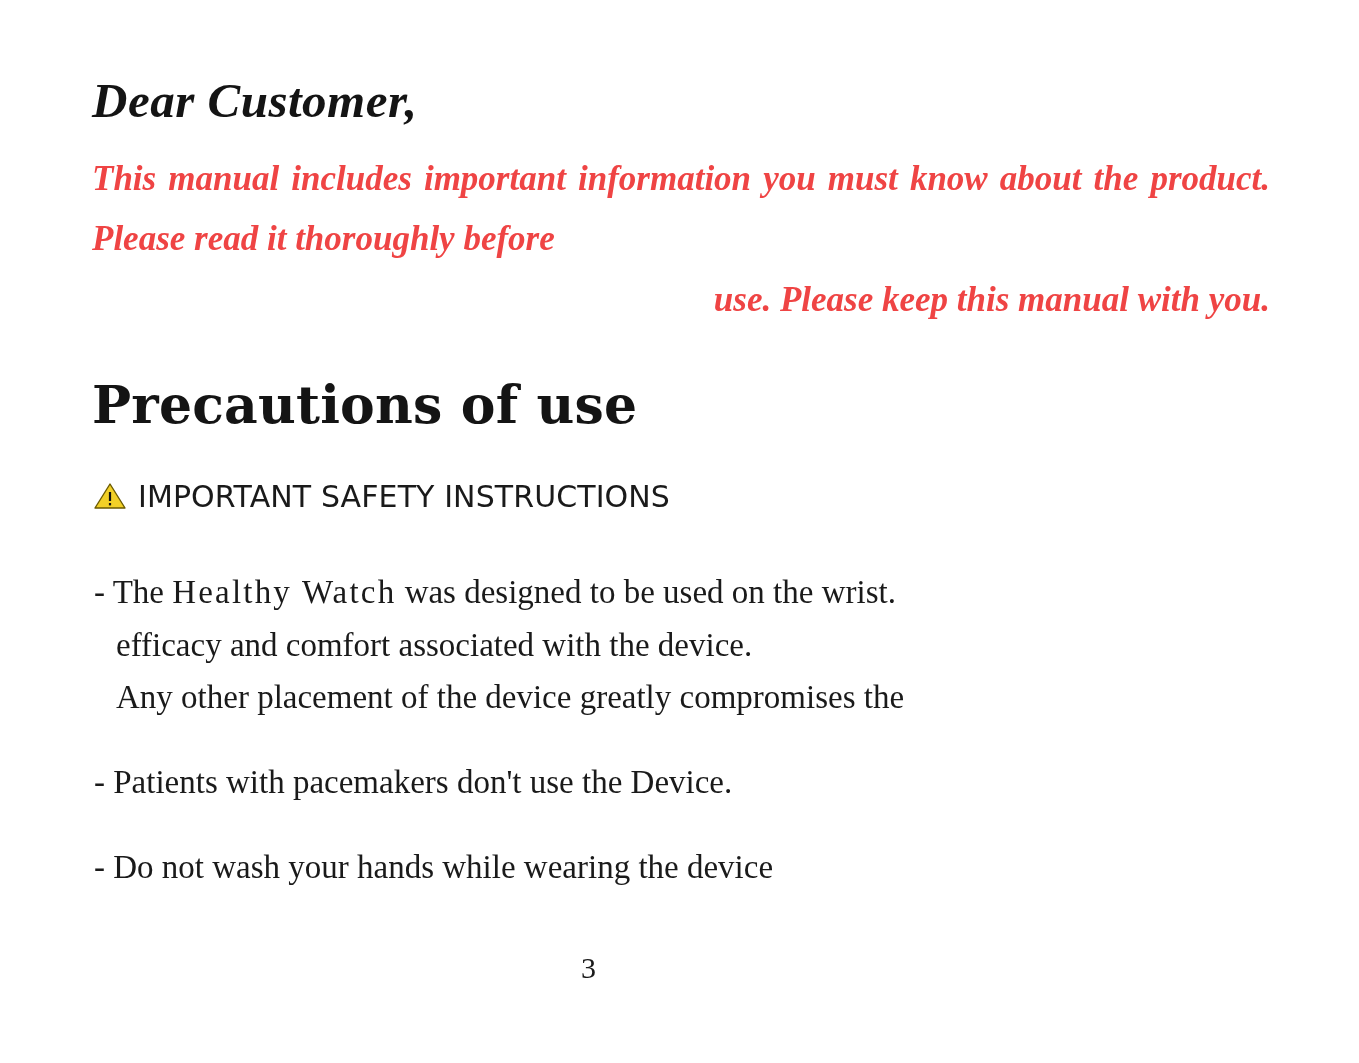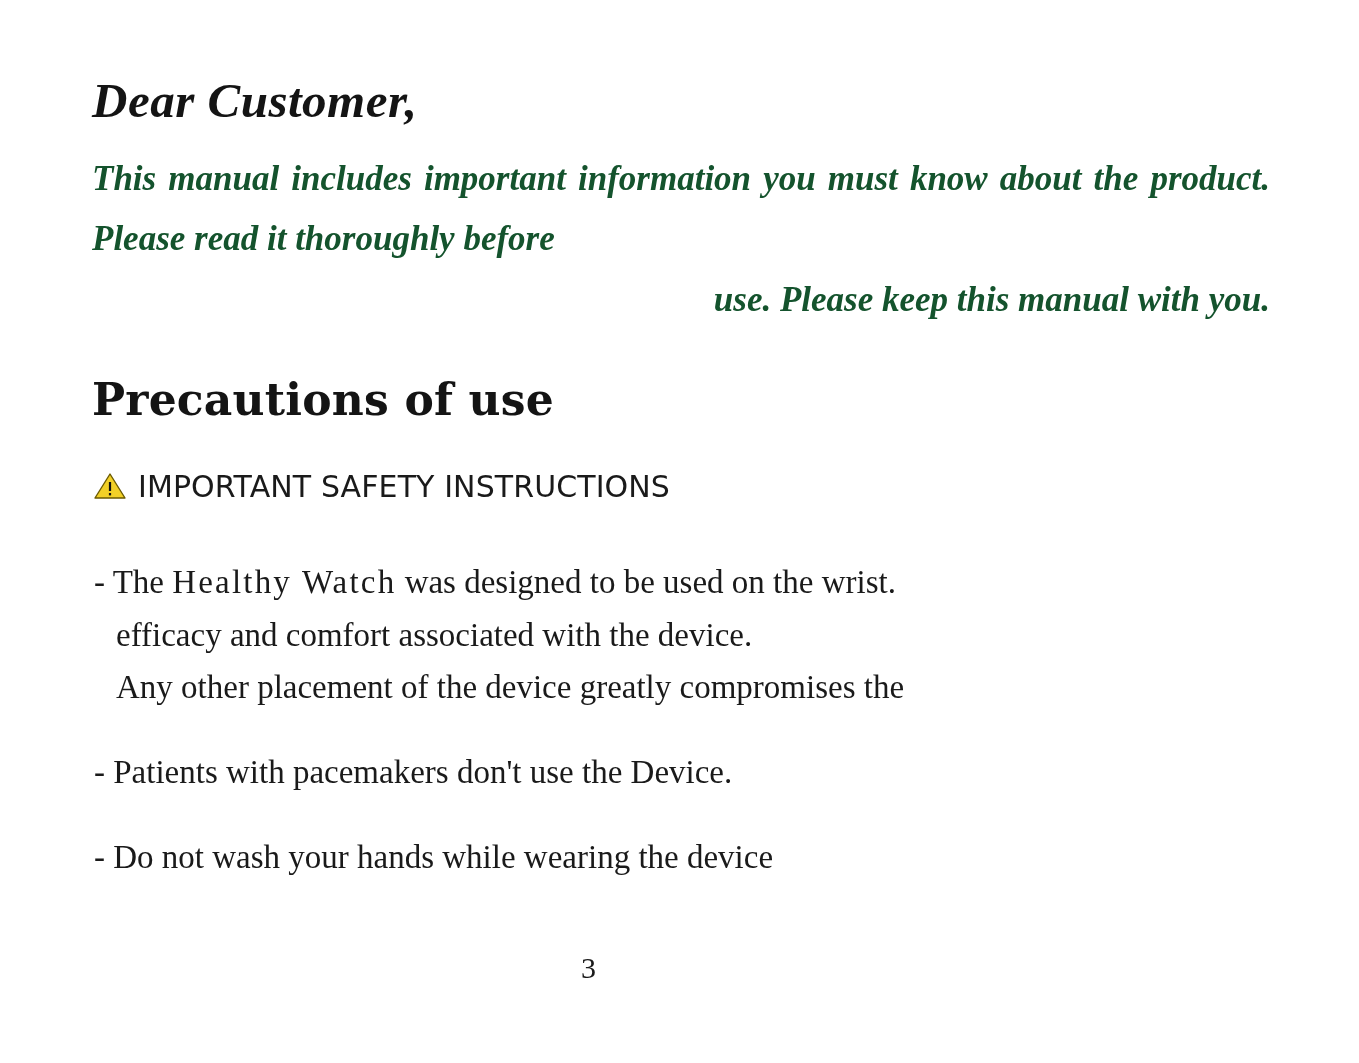--- a/index.html
+++ b/index.html
@@ -36,30 +36,30 @@
   .intro {
     font-family: "Liberation Serif", serif;
     font-style: italic;
     font-weight: bold;
     font-size: 35px;
     line-height: 1.72;
     text-align: justify;
     text-justify: inter-word;
     margin: 18px 0 0 0;
     width: 1178px;
-    color: #14532d;
+    color: #ef4444;
   }
   .intro span.lastline {
     display: block;
     text-align: right;
   }
   .section-title {
     font-family: "DejaVu Serif", serif;
     font-weight: bold;
-    font-size: 44px;
+    font-size: 52px;
     margin: 44px 0 0 0;
     letter-spacing: 0.2px;
     color: #141414;
   }
   .safety-row {
     display: flex;
     align-items: center;
     margin: 44px 0 0 2px;
     gap: 12px;
   }

